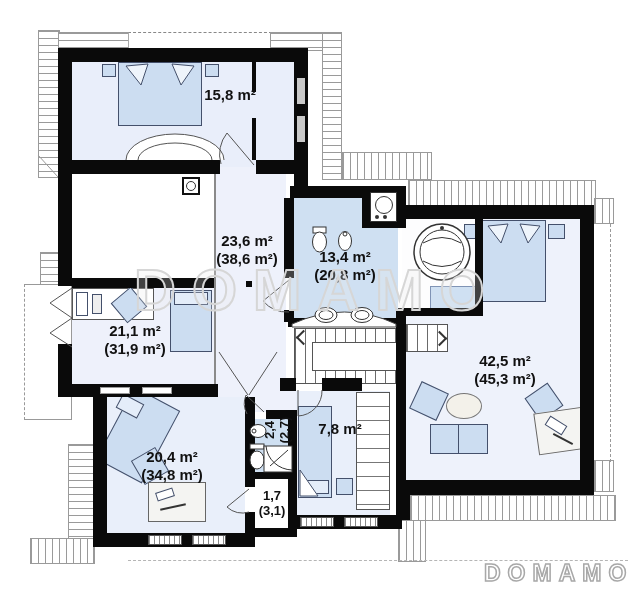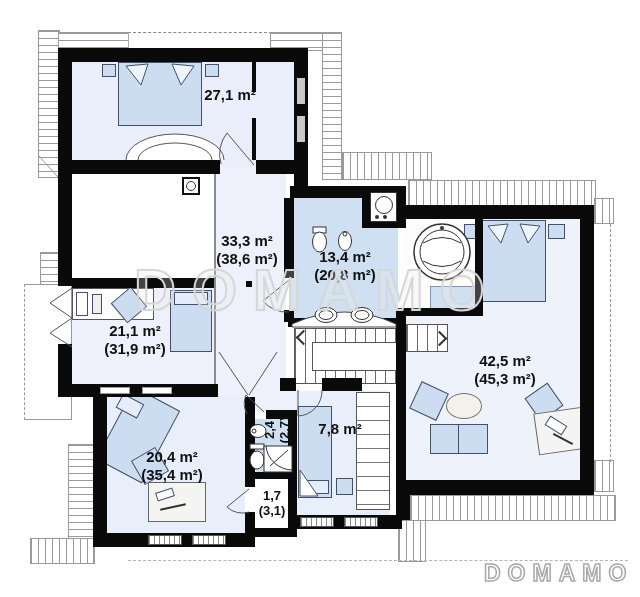--- a/index.html
+++ b/index.html
@@ -152,41 +152,41 @@
   <div class="furn-w z20" style="left:536px;top:410px;width:50px;height:42px;background:#f4f4f2;transform:rotate(-8deg);"></div>
   <div class="furn z20" style="left:546px;top:420px;width:20px;height:11px;background:#fff;transform:rotate(32deg);"></div>
   <div class="abs z20" style="left:552px;top:438px;width:22px;height:2px;background:#333;transform:rotate(28deg);"></div>
 
   <div class="abs z45" style="left:370px;top:192px;width:27px;height:30px;background:#fff;border:1px solid #333;box-sizing:border-box;"></div>
   <div class="abs z45" style="left:375px;top:196px;width:16px;height:16px;border:1px solid #333;border-radius:50%;"></div>
   <div class="abs z45" style="left:375px;top:215px;width:4px;height:4px;background:#333;border-radius:50%;"></div>
   <div class="abs z45" style="left:383px;top:215px;width:4px;height:4px;background:#333;border-radius:50%;"></div>
 
   <div class="label z50" style="left:160px;top:86px;width:140px;">
-    <div>27,1 m²</div>
+    <div>15,8 m²</div>
   </div>
   <div class="label z50" style="left:187px;top:232px;width:120px;">
-    <div>33,3 m²</div>
+    <div>23,6 m²</div>
     <div>(38,6 m²)</div>
   </div>
   <div class="label z50" style="left:285px;top:248px;width:120px;">
     <div>13,4 m²</div>
     <div>(20,8 m²)</div>
   </div>
   <div class="label z50" style="left:75px;top:322px;width:120px;">
     <div>21,1 m²</div>
     <div>(31,9 m²)</div>
   </div>
   <div class="label z50" style="left:445px;top:352px;width:120px;">
     <div>42,5 m²</div>
     <div>(45,3 m²)</div>
   </div>
   <div class="label z50" style="left:112px;top:448px;width:120px;">
     <div>20,4 m²</div>
-    <div>(35,4 m²)</div>
+    <div>(34,8 m²)</div>
   </div>
   <div class="label small z50" style="left:247px;top:415px;width:60px;transform:rotate(-90deg);transform-origin:center;">
     <div>2,4</div>
     <div>(2,7)</div>
   </div>
   <div class="label small z50" style="left:242px;top:488px;width:60px;">
     <div>1,7</div>
     <div>(3,1)</div>
   </div>
   <div class="label z50" style="left:280px;top:420px;width:120px;">

